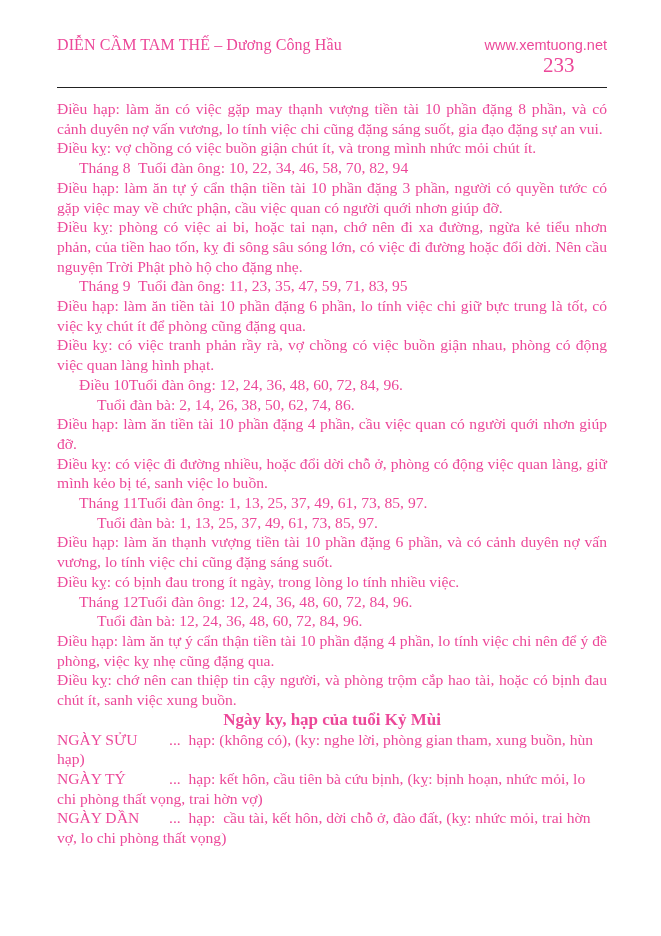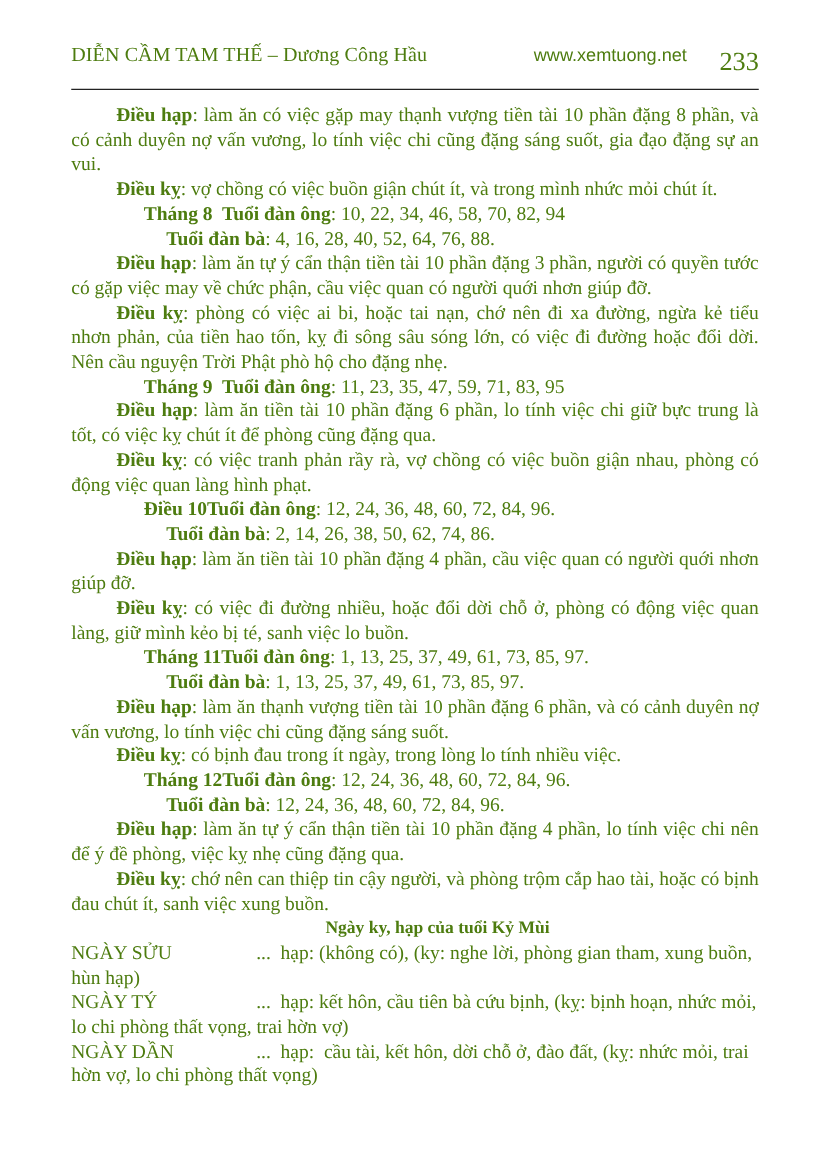--- a/index.html
+++ b/index.html
@@ -1,37 +1,37 @@
 <!DOCTYPE html>
 <html lang="vi"><head>
 <meta charset="utf-8">
 <style>
   html,body{margin:0;padding:0;background:#e8e8e8;}
   *{box-sizing:border-box;}
   .page{
-    width:661px;height:936px;margin:0 auto;background:#ffffff;color:#4d7c0f;
+    width:661px;height:936px;margin:0 auto;background:#ffffff;color:#ec4899;
     padding:36px 54px 20px 57px;overflow:hidden;
     font-family:"Liberation Serif","DejaVu Serif",serif;
   }
   header.pg-header{
     display:flex;align-items:baseline;
     border-bottom:1px solid #222;padding-bottom:9px;
   }
   .h-title{font-size:16px;letter-spacing:.1px;}
-  .h-right{margin-left:auto;display:flex;align-items:flex-start;}
+  .h-right{margin-left:auto;display:flex;align-items:center;flex-direction:column;}
   .h-site{font-family:"Liberation Sans","DejaVu Sans",sans-serif;font-size:14.5px;}
   .h-page{font-size:21px;margin-left:26px;}
   main.body{margin-top:11px;font-size:15.6px;}
   main.body p{margin:0;line-height:19.7px;}
   .t-para{text-align:justify;}
   .t-month{padding-left:22px;}
   .t-submonth{padding-left:40px;}
-  .block .label{font-weight:bold;white-space:pre-wrap;margin-left:36px;}
+  .block .label{font-weight:normal;white-space:pre-wrap;}
   .block .text{white-space:normal;}
-  .t-heading{text-align:center;font-weight:bold;font-size:14px;line-height:24px;}
+  .t-heading{text-align:center;font-weight:bold;font-size:17px;line-height:24px;}
   .t-heading .text{font-weight:bold;}
   .day-name{display:inline-block;min-width:112px;}
   .day-name:empty{display:none;}
   .t-day .text{white-space:pre-wrap;}
 </style>
 </head>
 <body>
 
 <div class="page">
   <header class="pg-header">
@@ -43,21 +43,20 @@
   </header>
 
   <main class="body">
 
       <p class="block t-para"><b class="label">Điều hạp</b><span class="text">: làm ăn có việc gặp may thạnh vượng tiền tài 10 phần đặng 8 phần, và có cảnh duyên nợ vấn vương, lo tính việc chi cũng đặng sáng suốt, gia đạo đặng sự an vui.</span></p>
 
       <p class="block t-para"><b class="label">Điều kỵ</b><span class="text">: vợ chồng có việc buồn giận chút ít, và trong mình nhức mỏi chút ít.</span></p>
 
       <p class="block t-month"><b class="label">Tháng 8  Tuổi đàn ông</b><span class="text">: 10, 22, 34, 46, 58, 70, 82, 94</span></p>
 
-      <p class="block t-submonth"><b class="label">Tuổi đàn bà</b><span class="text">: 4, 16, 28, 40, 52, 64, 76, 88.</span></p>
 
       <p class="block t-para"><b class="label">Điều hạp</b><span class="text">: làm ăn tự ý cẩn thận tiền tài 10 phần đặng 3 phần,  người có quyền tước có gặp việc may về chức phận, cầu việc quan có người quới nhơn giúp đỡ.</span></p>
 
       <p class="block t-para"><b class="label">Điều kỵ</b><span class="text">: phòng có việc ai bi, hoặc tai nạn, chớ nên đi xa đường, ngừa kẻ tiểu nhơn phản, của tiền hao tốn, kỵ đi sông sâu sóng lớn, có việc đi đường hoặc đổi dời. Nên cầu nguyện Trời Phật phò hộ cho đặng nhẹ.</span></p>
 
       <p class="block t-month"><b class="label">Tháng 9  Tuổi đàn ông</b><span class="text">: 11, 23, 35, 47, 59, 71, 83, 95</span></p>
 
 
       <p class="block t-para"><b class="label">Điều hạp</b><span class="text">: làm ăn tiền tài 10 phần đặng 6 phần, lo tính việc chi giữ bực trung là tốt, có việc kỵ chút ít để phòng cũng đặng qua.</span></p>
 

